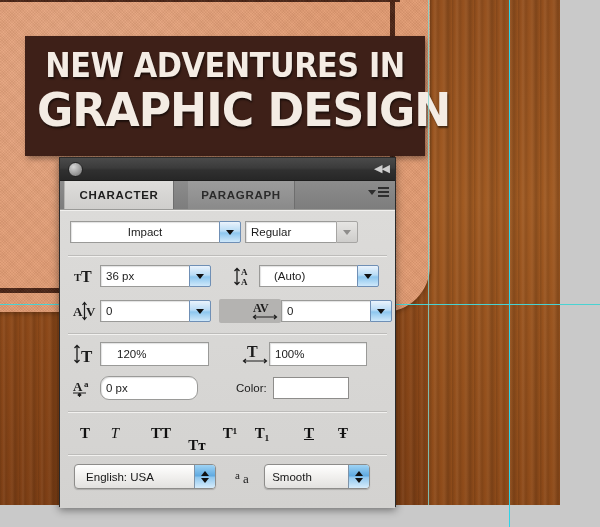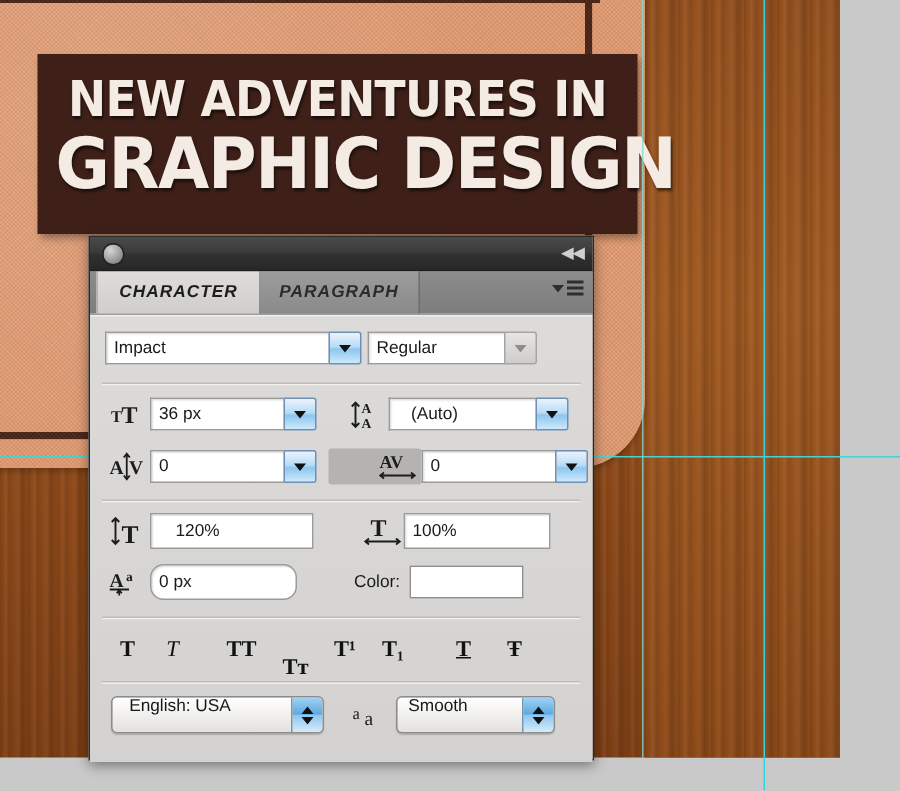--- a/index.html
+++ b/index.html
@@ -93,29 +93,29 @@
     position:absolute;right:6px;top:4px;color:#cfcfcf;font-size:11px;letter-spacing:-1px;
     font-family:"DejaVu Sans", sans-serif;line-height:13px;
   }
   .tabrow{
     position:relative;height:28px;
     background:linear-gradient(180deg,#8c8c8c 0%, #7d7d7d 100%);
     border-bottom:1px solid #9a9a98;
   }
   .tab{
     position:absolute;top:0;height:28px;display:flex;align-items:center;justify-content:center;
-    font-size:11.5px;font-weight:bold;letter-spacing:0.7px;font-style:italic;
+    font-size:11.5px;font-weight:bold;letter-spacing:0.7px;
   }
   .tab.active{
     left:4px;width:108px;color:#1d1d1d;
     background:linear-gradient(180deg,#dedddb 0%, #cfcecc 100%);
     border-left:1px solid #b6b5b3;border-right:1px solid #6e6e6e;
   }
   .tab.inactive{
-    left:113px;width:106px;color:#2b2b2b;
+    left:128px;width:106px;color:#2b2b2b;
     background:linear-gradient(180deg,#9c9c9c 0%, #8a8a8a 100%);
     border-right:1px solid #6e6e6e;
   }
   .panel-menu{
     position:absolute;right:6px;top:6px;display:flex;align-items:center;gap:2px;
   }
   .pm-tri{width:0;height:0;border-left:4px solid transparent;border-right:4px solid transparent;border-top:5px solid #2e2e2e;}
   .pm-lines{display:flex;flex-direction:column;gap:2px;}
   .pm-lines i{display:block;width:11px;height:2px;background:#2e2e2e;}
 
@@ -170,21 +170,21 @@
   .sep{position:absolute;left:8px;width:319px;height:1px;background:#bdbcba;border-bottom:1px solid #f2f1ef;}
 
   .stylebtns{position:absolute;left:10px;top:247px;width:315px;height:34px;display:flex;align-items:center;}
   .sbtn{
     width:30px;height:26px;display:flex;align-items:center;justify-content:center;
     font-family:"Liberation Serif", serif;font-size:15px;font-weight:bold;color:#111;
     cursor:pointer;
   }
 
   .popup{
-    display:flex;align-items:flex-start;height:23px;border:1px solid #8d8c8a;border-radius:4px;
+    display:flex;align-items:center;height:23px;border:1px solid #8d8c8a;border-radius:4px;
     background:linear-gradient(180deg,#ffffff 0%, #f1f0ee 50%, #e2e1df 100%);
     box-shadow:0 1px 1px rgba(0,0,0,0.18);overflow:hidden;cursor:pointer;gap:29px;
   }
   .popup .pv{flex:1;text-align:center;font-size:11.5px;color:#171717;padding:0 6px;white-space:nowrap;}
   .popup .steps{
     width:20px;height:100%;display:flex;flex-direction:column;align-items:center;justify-content:center;gap:2px;
     background:linear-gradient(180deg,#9fd3f4 0%, #5ea9e0 48%, #8ec6ee 52%, #d6ecfb 100%);
     border-left:1px solid #7e93a8;
   }
   .steps i{width:0;height:0;border-left:4px solid transparent;border-right:4px solid transparent;}
@@ -231,21 +231,21 @@
             <i></i>
             <i></i>
           </span>
       </div>
     </div>
 
     <div class="body">
 
       <div class="row" style="top:10px;">
         <div class="field" style="margin-left:10px;">
-          <input style="width: 138px;" value="Impact">
+          <input style="width: 138px; text-align: center;" value="Impact">
           <span class="arrow">
               <i></i>
             </span>
         </div>
         <div class="field" style="margin-left:4px;">
           <input style="width: 80px;" value="Regular">
           <span class="arrow disabled">
               <i></i>
             </span>
         </div>

